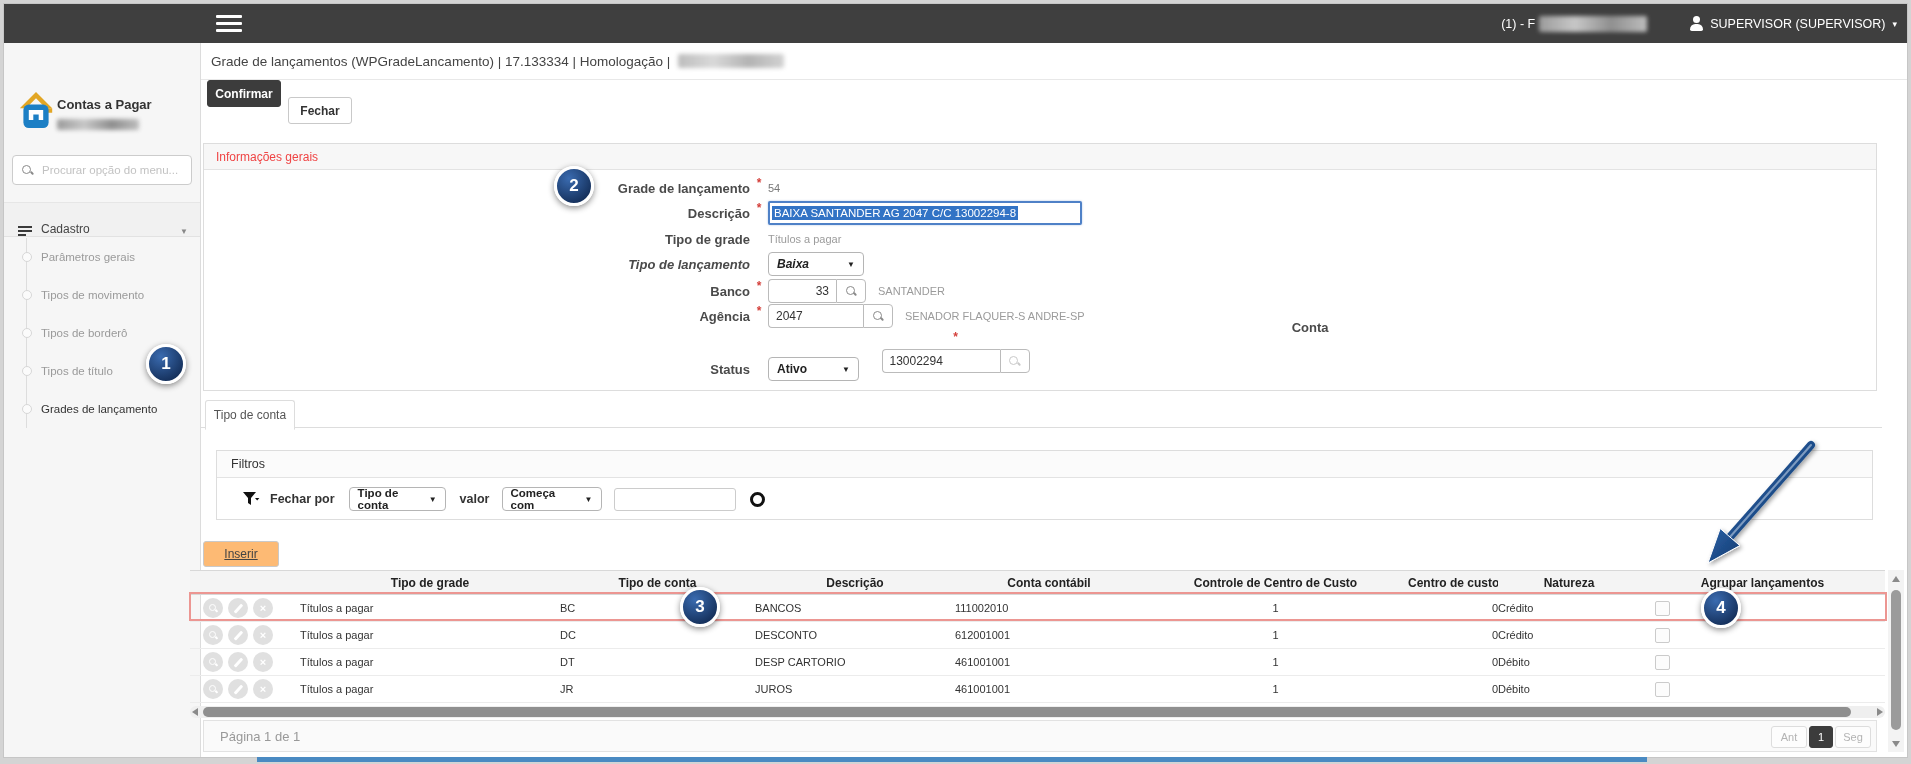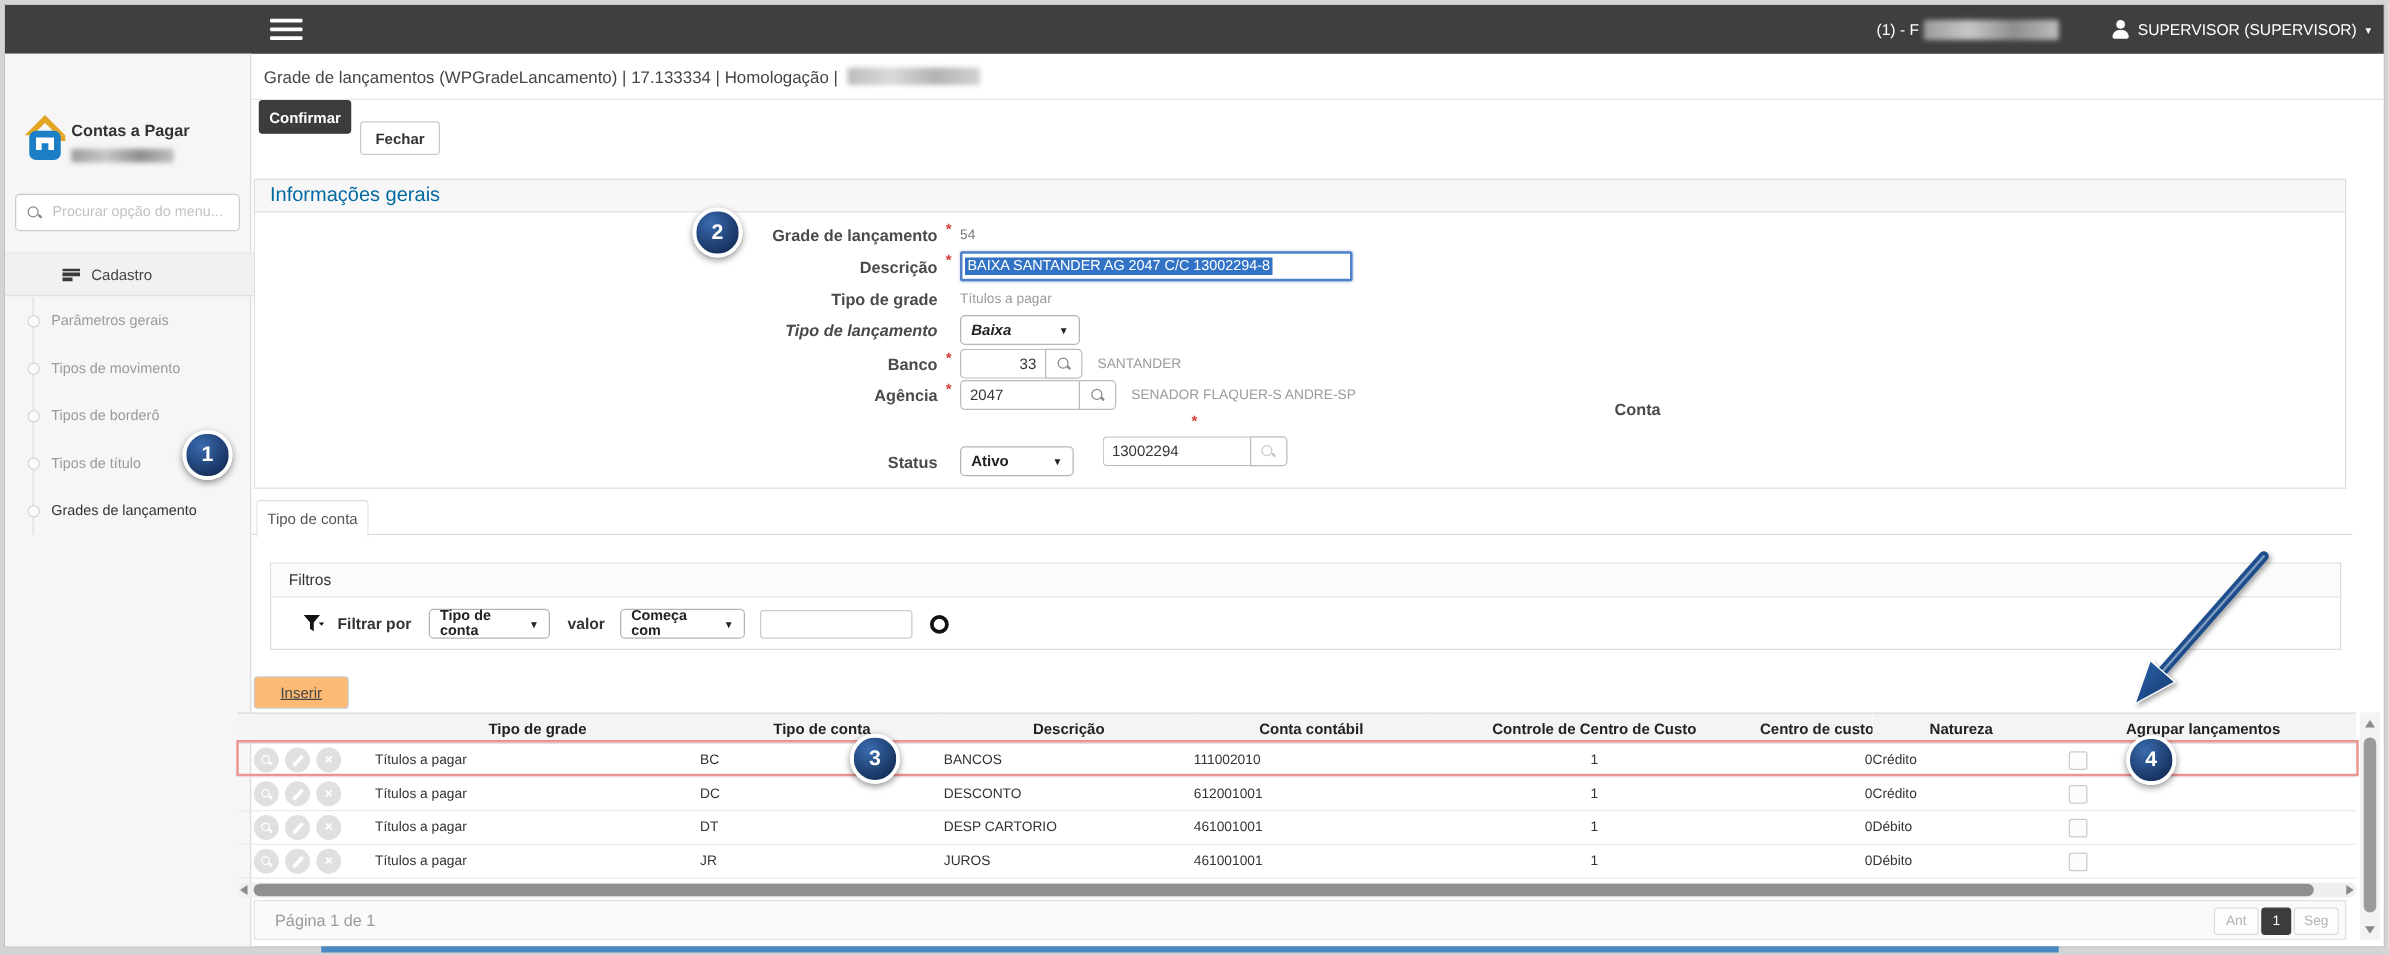--- a/index.html
+++ b/index.html
@@ -26,40 +26,40 @@
   .sidebar{position:absolute;left:0;top:39px;width:197px;bottom:0;background:#f6f6f6;border-right:1px solid #dcdcdc;box-sizing:border-box;}
   .logo{position:absolute;left:14px;top:46px;}
   .side-title{position:absolute;left:53px;top:54px;font-size:13px;font-weight:bold;color:#333;}
   .side-sub{position:absolute;left:53px;top:76px;width:82px;height:11px;}
   .side-search{position:absolute;left:8px;top:112px;width:180px;height:30px;background:#fff;border:1px solid #ccc;border-radius:4px;box-sizing:border-box;display:flex;align-items:center;}
   .side-search input{border:none;outline:none;background:transparent;font-size:11.5px;color:#555;width:140px;font-family:"Liberation Sans",sans-serif;}
   .side-search input::placeholder{color:#c2c2c2;}
   .lens{display:inline-block;width:11px;height:11px;position:relative;margin:0 7px 0 9px;}
   .lens:before{content:"";position:absolute;left:0;top:0;width:7px;height:7px;border:1.6px solid #8a8a8a;border-radius:50%;}
   .lens:after{content:"";position:absolute;left:7.5px;top:7.5px;width:4px;height:1.8px;background:#8a8a8a;transform:rotate(45deg);border-radius:1px;}
-  .menu-section{position:absolute;left:0;top:159px;width:100%;height:33px;background:#f1f1f1;border-top:1px solid #e6e6e6;border-bottom:1px solid #e2e2e2;display:flex;align-items:center;cursor:pointer;padding-left:32px;}
+  .menu-section{position:absolute;left:0;top:159px;width:100%;height:33px;background:#f1f1f1;border-top:1px solid #e6e6e6;border-bottom:1px solid #e2e2e2;display:flex;align-items:flex-end;cursor:pointer;}
   .list-icon{display:inline-block;width:14px;height:10px;margin:0 9px 0 14px;position:relative;}
   .list-icon i{display:block;height:2.4px;background:#3a3a3a;margin-bottom:1.6px;}
   .list-icon i:last-child{width:60%;}
   .menu-section .lbl{font-size:12px;color:#444;}
   .menu-section .chev{margin-left:auto;margin-right:12px;font-size:8px;color:#888;}
   .submenu{position:absolute;left:22px;top:195px;width:170px;border-left:1px solid #ddd;}
   .subitem{position:relative;height:38px;display:flex;align-items:center;cursor:pointer;}
   .subitem .bullet{position:absolute;left:-5px;width:8px;height:8px;border:1px solid #d7d7d7;border-radius:50%;background:#fbfbfb;}
   .subitem .txt{margin-left:14px;font-size:11.5px;color:#9a9a9a;}
   .subitem.active .txt{color:#333;}
   .breadcrumb{position:absolute;left:197px;top:39px;right:0;height:36px;border-bottom:1px solid #e8e8e8;display:flex;align-items:center;font-size:13.5px;color:#444;}
   .breadcrumb .bc-text{margin-left:10px;}
   .btn{display:inline-flex;align-items:center;justify-content:center;font-size:12px;font-weight:bold;border-radius:3px;cursor:pointer;box-sizing:border-box;}
   .btn-dark{position:absolute;left:203px;top:76px;width:74px;height:27px;background:#3c3c3c;color:#fff;border:1px solid #3c3c3c;}
   .btn-light{position:absolute;left:284px;top:93px;width:64px;height:27px;background:#fff;color:#333;border:1px solid #c9c9c9;}
 
   
   .panel{position:absolute;left:199px;top:139px;width:1674px;height:248px;border:1px solid #ddd;box-sizing:border-box;background:#fff;}
-  .panel-h{height:25px;background:#f7f7f7;border-bottom:1px solid #e3e3e3;font-size:16px;color:#0369a1;display:flex;align-items:center;padding-left:12px;}
+  .panel-h{height:25px;background:#f7f7f7;border-bottom:1px solid #e3e3e3;font-size:12px;color:#ef4444;display:flex;align-items:center;padding-left:12px;}
   .frow{position:absolute;left:0;right:0;height:26px;display:flex;align-items:center;}
   .flabel{width:746px;text-align:right;font-weight:bold;font-size:13px;color:#4a4a4a;flex:none;}
   .fstar{width:18px;text-align:center;color:#d43f3a;font-weight:bold;font-size:12px;position:relative;top:-5px;flex:none;}
   .fctrl{display:flex;align-items:center;}
   .ro-val{font-size:11px;color:#777;}
   .ro-muted{font-size:11px;color:#9b9b9b;}
   .desc-input{width:308px;height:20px;border:2px solid #4f81c7;border-radius:2px;background:#fff;display:flex;align-items:center;padding-left:2px;box-shadow:0 0 2px rgba(80,130,200,.5);cursor:text;}
   .sel-text{background:#3273c5;color:#fff;font-size:11.5px;padding:1px 2px;white-space:nowrap;}
   .gxselect{height:24px;border:1px solid #b5b5b5;border-radius:4px;background:#fff;display:flex;align-items:center;justify-content:space-between;padding:0 8px;font-size:12px;font-weight:bold;color:#222;cursor:pointer;box-sizing:border-box;}
   .gxselect .chev{font-size:8px;color:#222;margin-left:8px;}
@@ -320,21 +320,21 @@
 
   <div class="filters">
     <div class="filters-h">Filtros</div>
     <div class="filters-row">
       <span class="funnel">
         <svg width="17" height="15" viewBox="0 0 17 15">
           <path d="M0 0 H13 L8 6 V13 L5 11 V6 Z" fill="#111"></path>
           <path d="M13 5 l2.2 2.6 2.2-2.6 Z" fill="#111" transform="translate(-1,1)"></path>
         </svg>
       </span>
-      <span class="fi-lbl">Filtrar por</span>
+      <span class="fi-lbl">Fechar por</span>
       <div class="gxselect fi-sel1">
         <span>Tipo de conta</span>
         <span class="chev">▼</span>
       </div>
       <span class="fi-lbl fi-lbl2">valor</span>
       <div class="gxselect fi-sel2">
         <span>Começa com</span>
         <span class="chev">▼</span>
       </div>
       <input class="fi-input" value="" style="">

